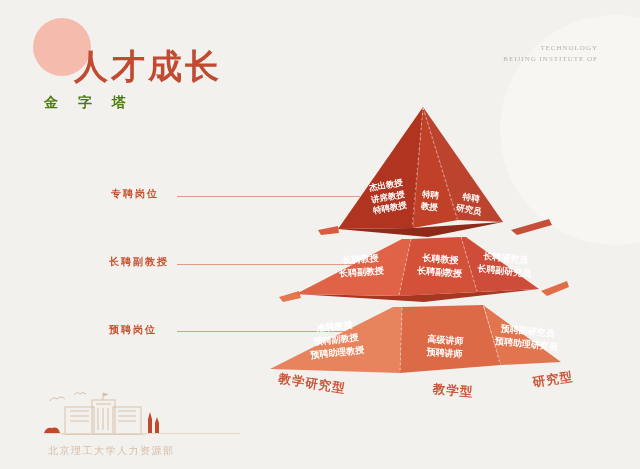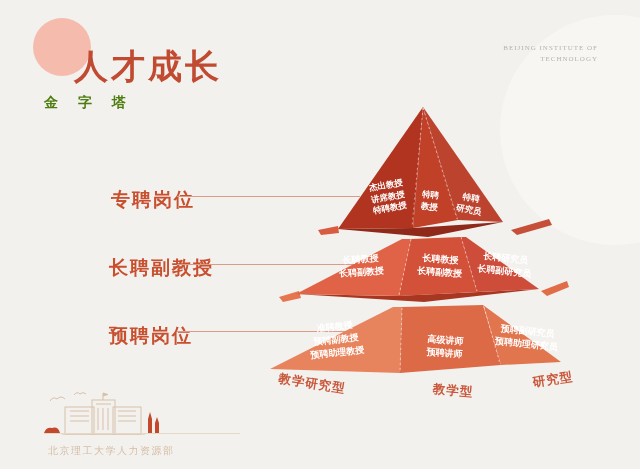--- a/index.html
+++ b/index.html
@@ -9,21 +9,21 @@
     background:#f8f6f3;}
   .title-circle{position:absolute;left:33px;top:18px;width:58px;height:58px;border-radius:50%;
     background:#f5bcae;}
   .main-title{position:absolute;left:74px;top:44px;font-size:34px;font-weight:800;
     color:#c04b31;letter-spacing:3px;white-space:nowrap;}
   .sub-title{position:absolute;left:44px;top:94px;font-size:14px;font-weight:700;
     color:#4d7c0f;letter-spacing:8px;white-space:nowrap;}
   .org{position:absolute;left:470px;top:43px;width:128px;text-align:right;
     font-family:"Liberation Serif",serif;font-size:7px;line-height:11px;
     color:#b7b3ae;letter-spacing:1px;}
-  .side-label{position:absolute;font-size:19px;font-weight:700;color:#c8502f;
+  .side-label{position:absolute;font-size:10px;font-weight:700;color:#c8502f;
     letter-spacing:2px;white-space:nowrap;}
   .side-line{position:absolute;height:1px;background:#dd9b87;}
   .pyr-svg{position:absolute;left:0;top:0;}
   .cell{position:absolute;color:#ffffff;font-weight:700;text-align:center;white-space:nowrap;}
   .cell span{display:block;}
   .fs8{font-size:8.5px;line-height:11.5px;}
   .fs9{font-size:9px;line-height:13px;}
   .axis-label{position:absolute;font-size:12.5px;font-weight:800;color:#c9573a;
     letter-spacing:1px;white-space:nowrap;}
   .footer-text{position:absolute;left:38px;top:444px;font-size:10px;color:#d4bea6;
@@ -33,22 +33,22 @@
 <body>
 
 <div class="slide">
 
   <div class="bg-circle"></div>
 
   <div class="title-circle"></div>
   <div class="main-title">人才成长</div>
   <div class="sub-title">金 字 塔</div>
   <div class="org">
+    <div>TECHNOLOGY</div>
     <div>BEIJING INSTITUTE OF</div>
-    <div>TECHNOLOGY</div>
   </div>
 
   <div class="side-label" style="left:111px;top:187px;">专聘岗位</div>
   <div class="side-line" style="left:177px;top:196px;width:183px;"></div>
   <div class="side-label" style="left:109px;top:255px;">长聘副教授</div>
   <div class="side-line" style="left:177px;top:264px;width:177px;"></div>
   <div class="side-label" style="left:109px;top:323px;">预聘岗位</div>
   <div class="side-line" style="left:177px;top:331px;width:170px;"></div>
 
   <svg class="pyr-svg" width="640" height="469" viewBox="0 0 640 469">

